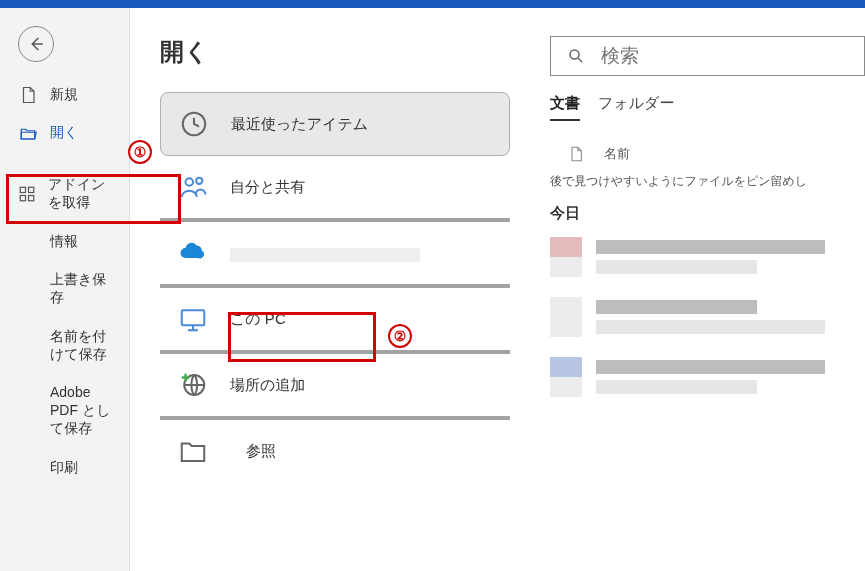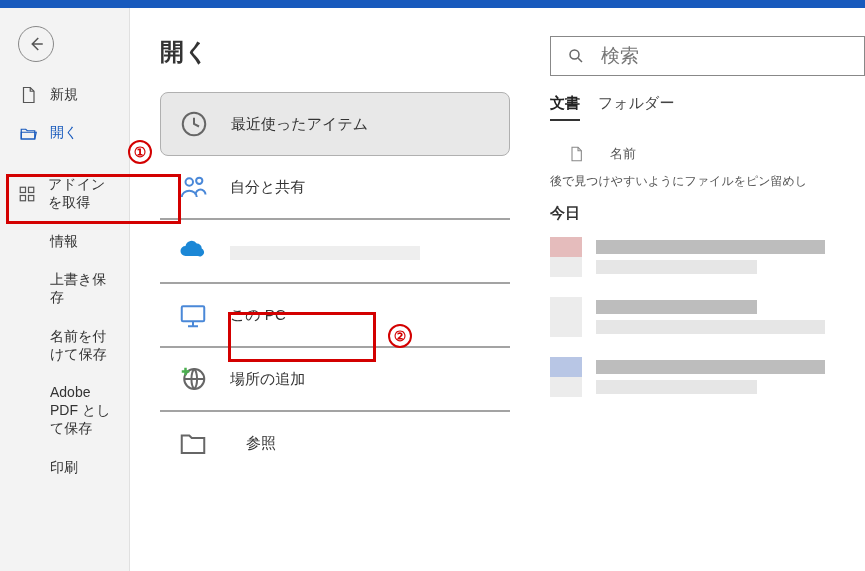--- a/index.html
+++ b/index.html
@@ -96,21 +96,21 @@
     font-weight: 700;
     margin-bottom: 24px;
   }
 
   .loc-item {
     display: flex;
     align-items: center;
     gap: 20px;
     padding: 14px 16px;
     cursor: pointer;
-    border-bottom: 2px solid #a3a3a3;
+    border-bottom: 4px solid #a3a3a3;
   }
   .loc-item.last { border-bottom: none; gap: 36px; }
   .loc-item.selected {
     background: #e8e8e8;
     border: 1px solid #b0b0b0;
     border-radius: 8px;
   }
   .loc-item .licon { width: 34px; height:34px; display:flex; align-items:center; justify-content:center; color:#555; }
   .loc-item .licon svg { width: 30px; height: 30px; }
   .loc-item .ltext { flex:1; }
@@ -142,21 +142,21 @@
     font-size: 15px;
     color:#444;
   }
   .tab.active {
     font-weight:700;
     border-bottom: 2px solid #333;
     color:#222;
   }
 
   .col-header {
-    display:flex; align-items:center; gap:26px;
+    display:flex; align-items:center; gap:20px;
     padding: 6px 0 10px 18px;
     color:#555;
     font-size:13px;
   }
   .col-header svg{width:16px;height:16px;}
 
   .section-title { font-weight:700; font-size:15px; margin: 14px 0 4px 0; }
   .section-note { font-size:12px; color:#555; margin-bottom:4px; white-space:nowrap;}
 
   .file-row {

